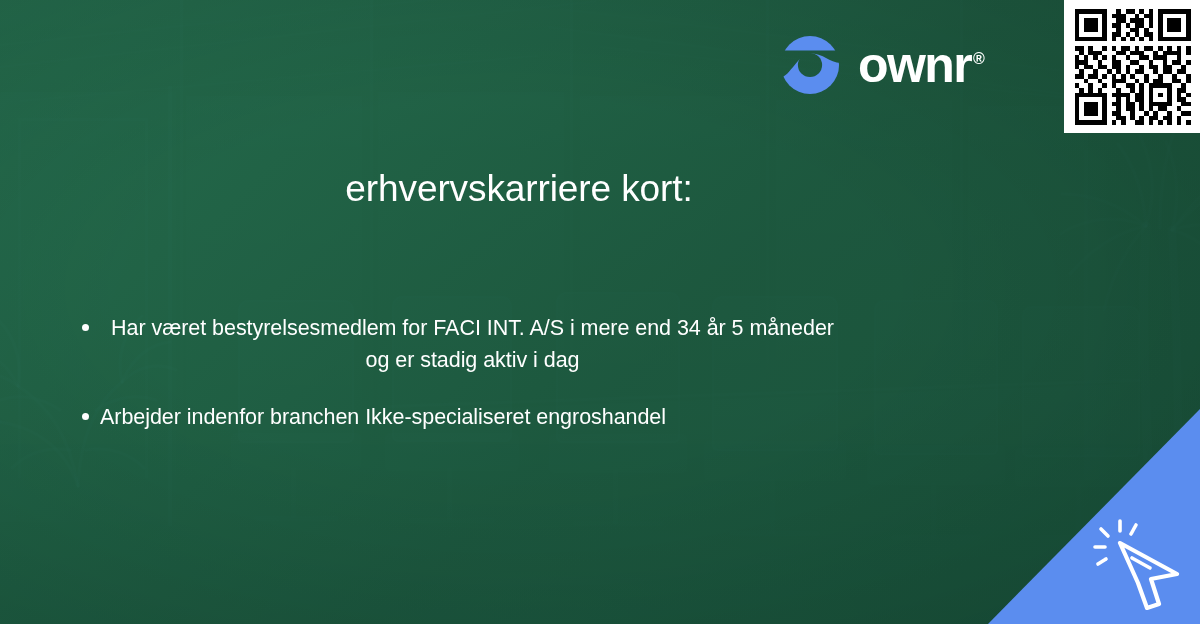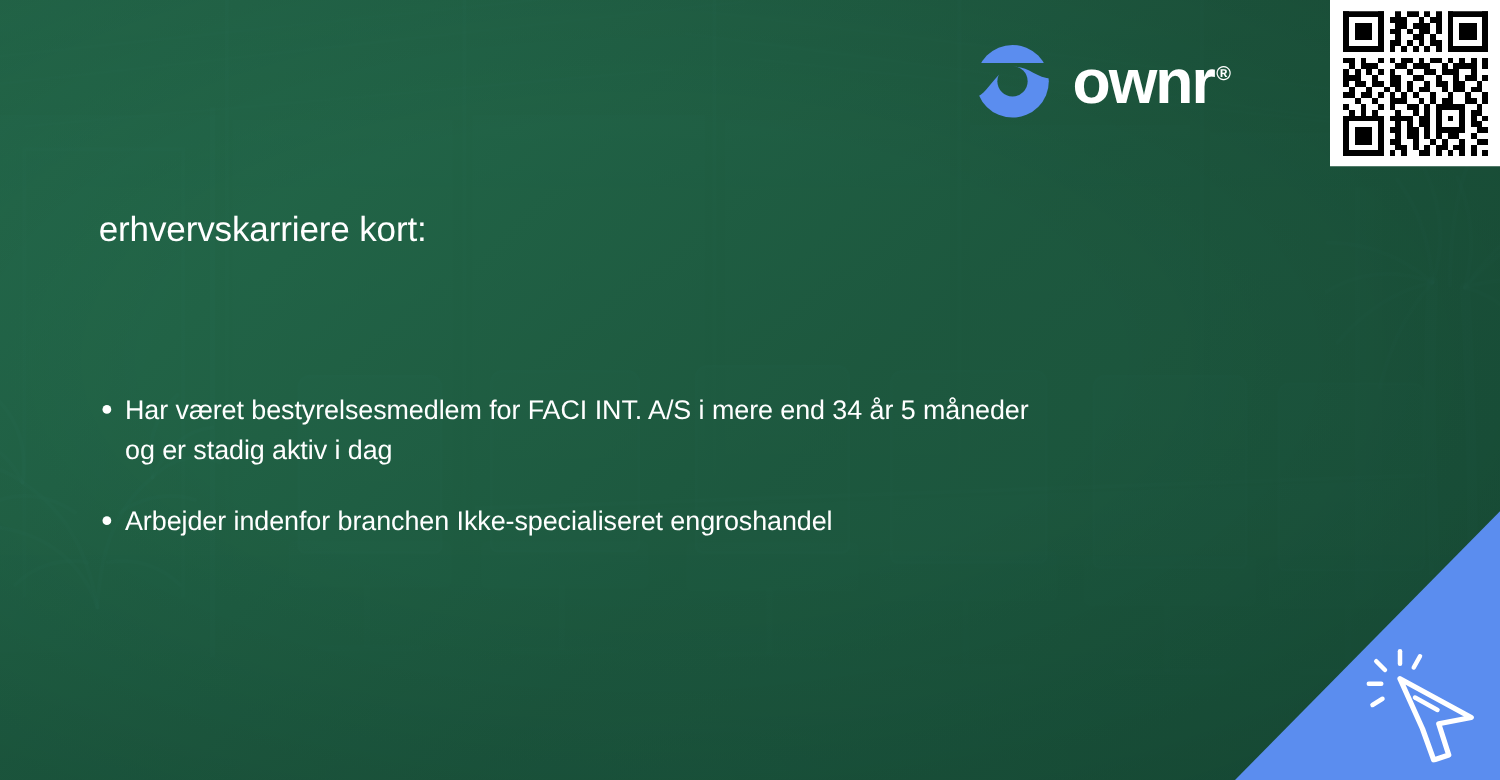--- a/index.html
+++ b/index.html
@@ -9,20 +9,21 @@
     background:#0f4f3c;
     font-family:"Liberation Sans", sans-serif;
   }
 
   
   #card {
     position:relative;
     width:1200px; height:624px;
     overflow:hidden;
     background:#a16207;
+    text-align:center;
   }
 
   
   .bg-photo {
     position:absolute; inset:0;
     overflow:hidden;
   }
   
   .bg-ceiling {
     position:absolute; left:0; top:0; width:1200px; height:150px;
@@ -196,21 +197,21 @@
   .headline-name {
     color:#ffffff;
     font-size:41px;
     font-weight:700;
     letter-spacing:-0.3px;
     line-height:1.18;
     white-space:nowrap;
   }
   .headline-sub {
     color:#ffffff;
-    font-size:28px;
+    font-size:37px;
     font-weight:400;
     letter-spacing:-0.1px;
     line-height:1.25;
     margin-top:10px;
     white-space:nowrap;
   }
 
   
   .facts {
     position:absolute; left:82px; top:313px;

